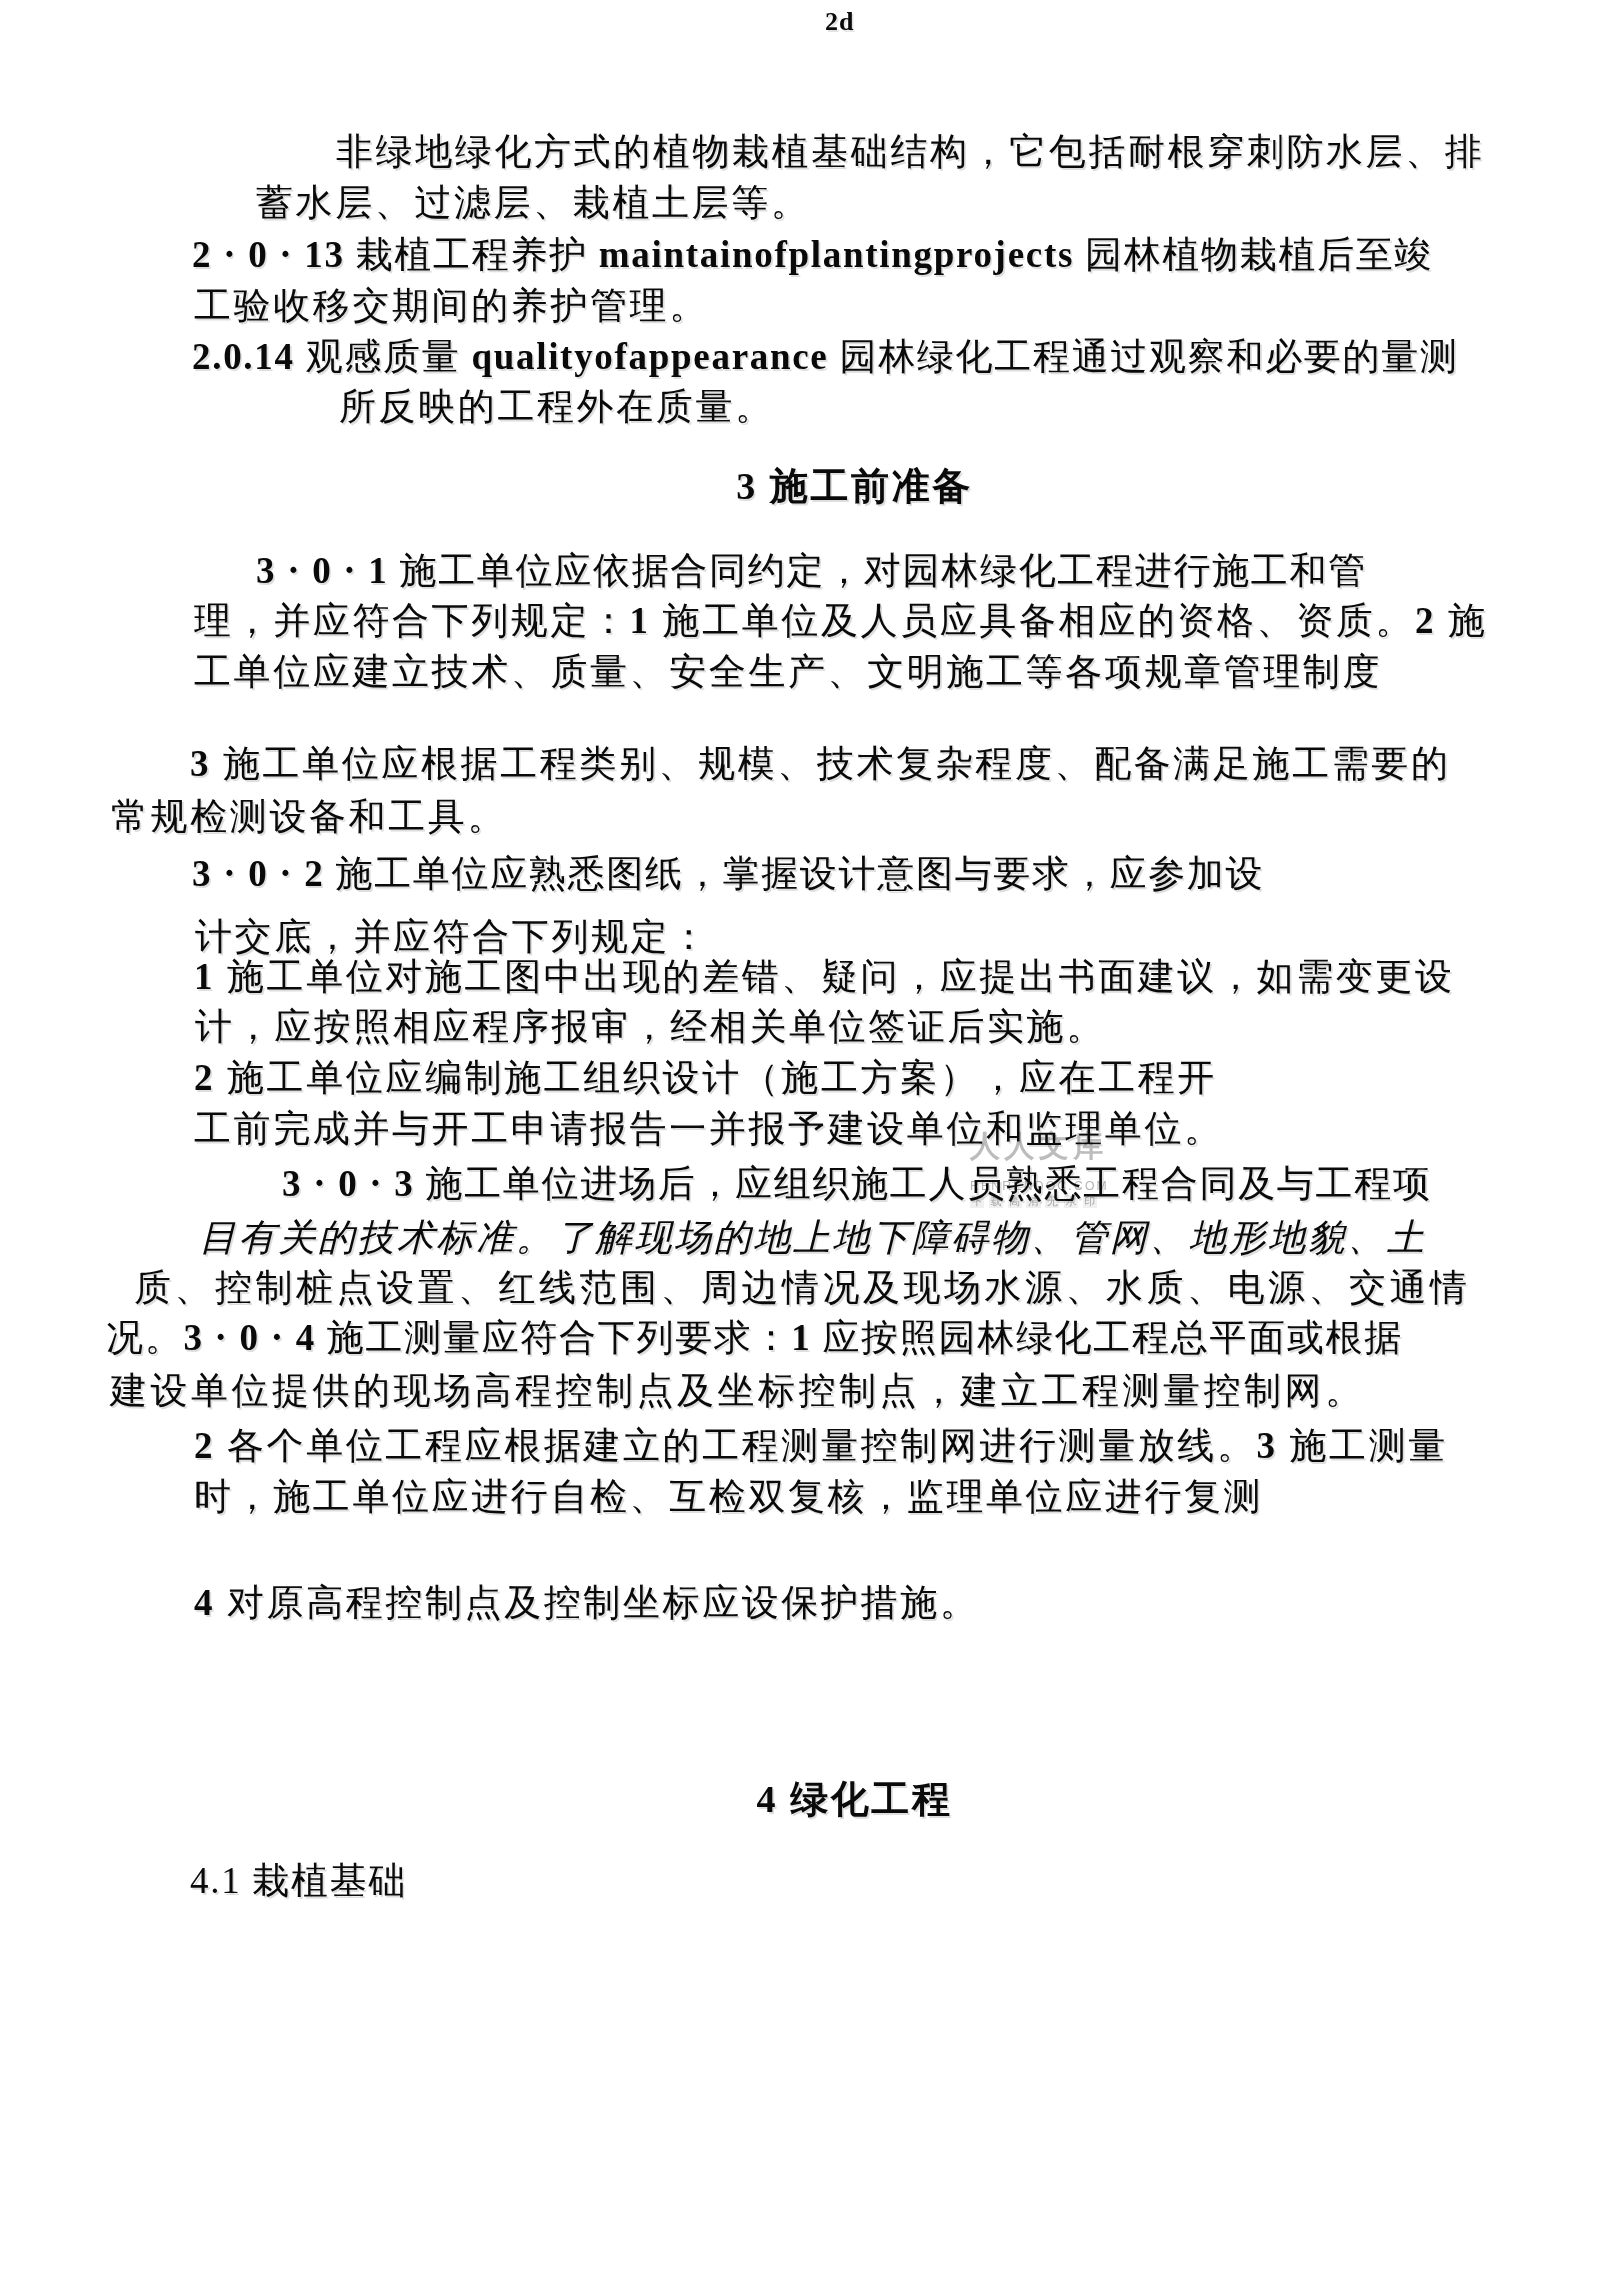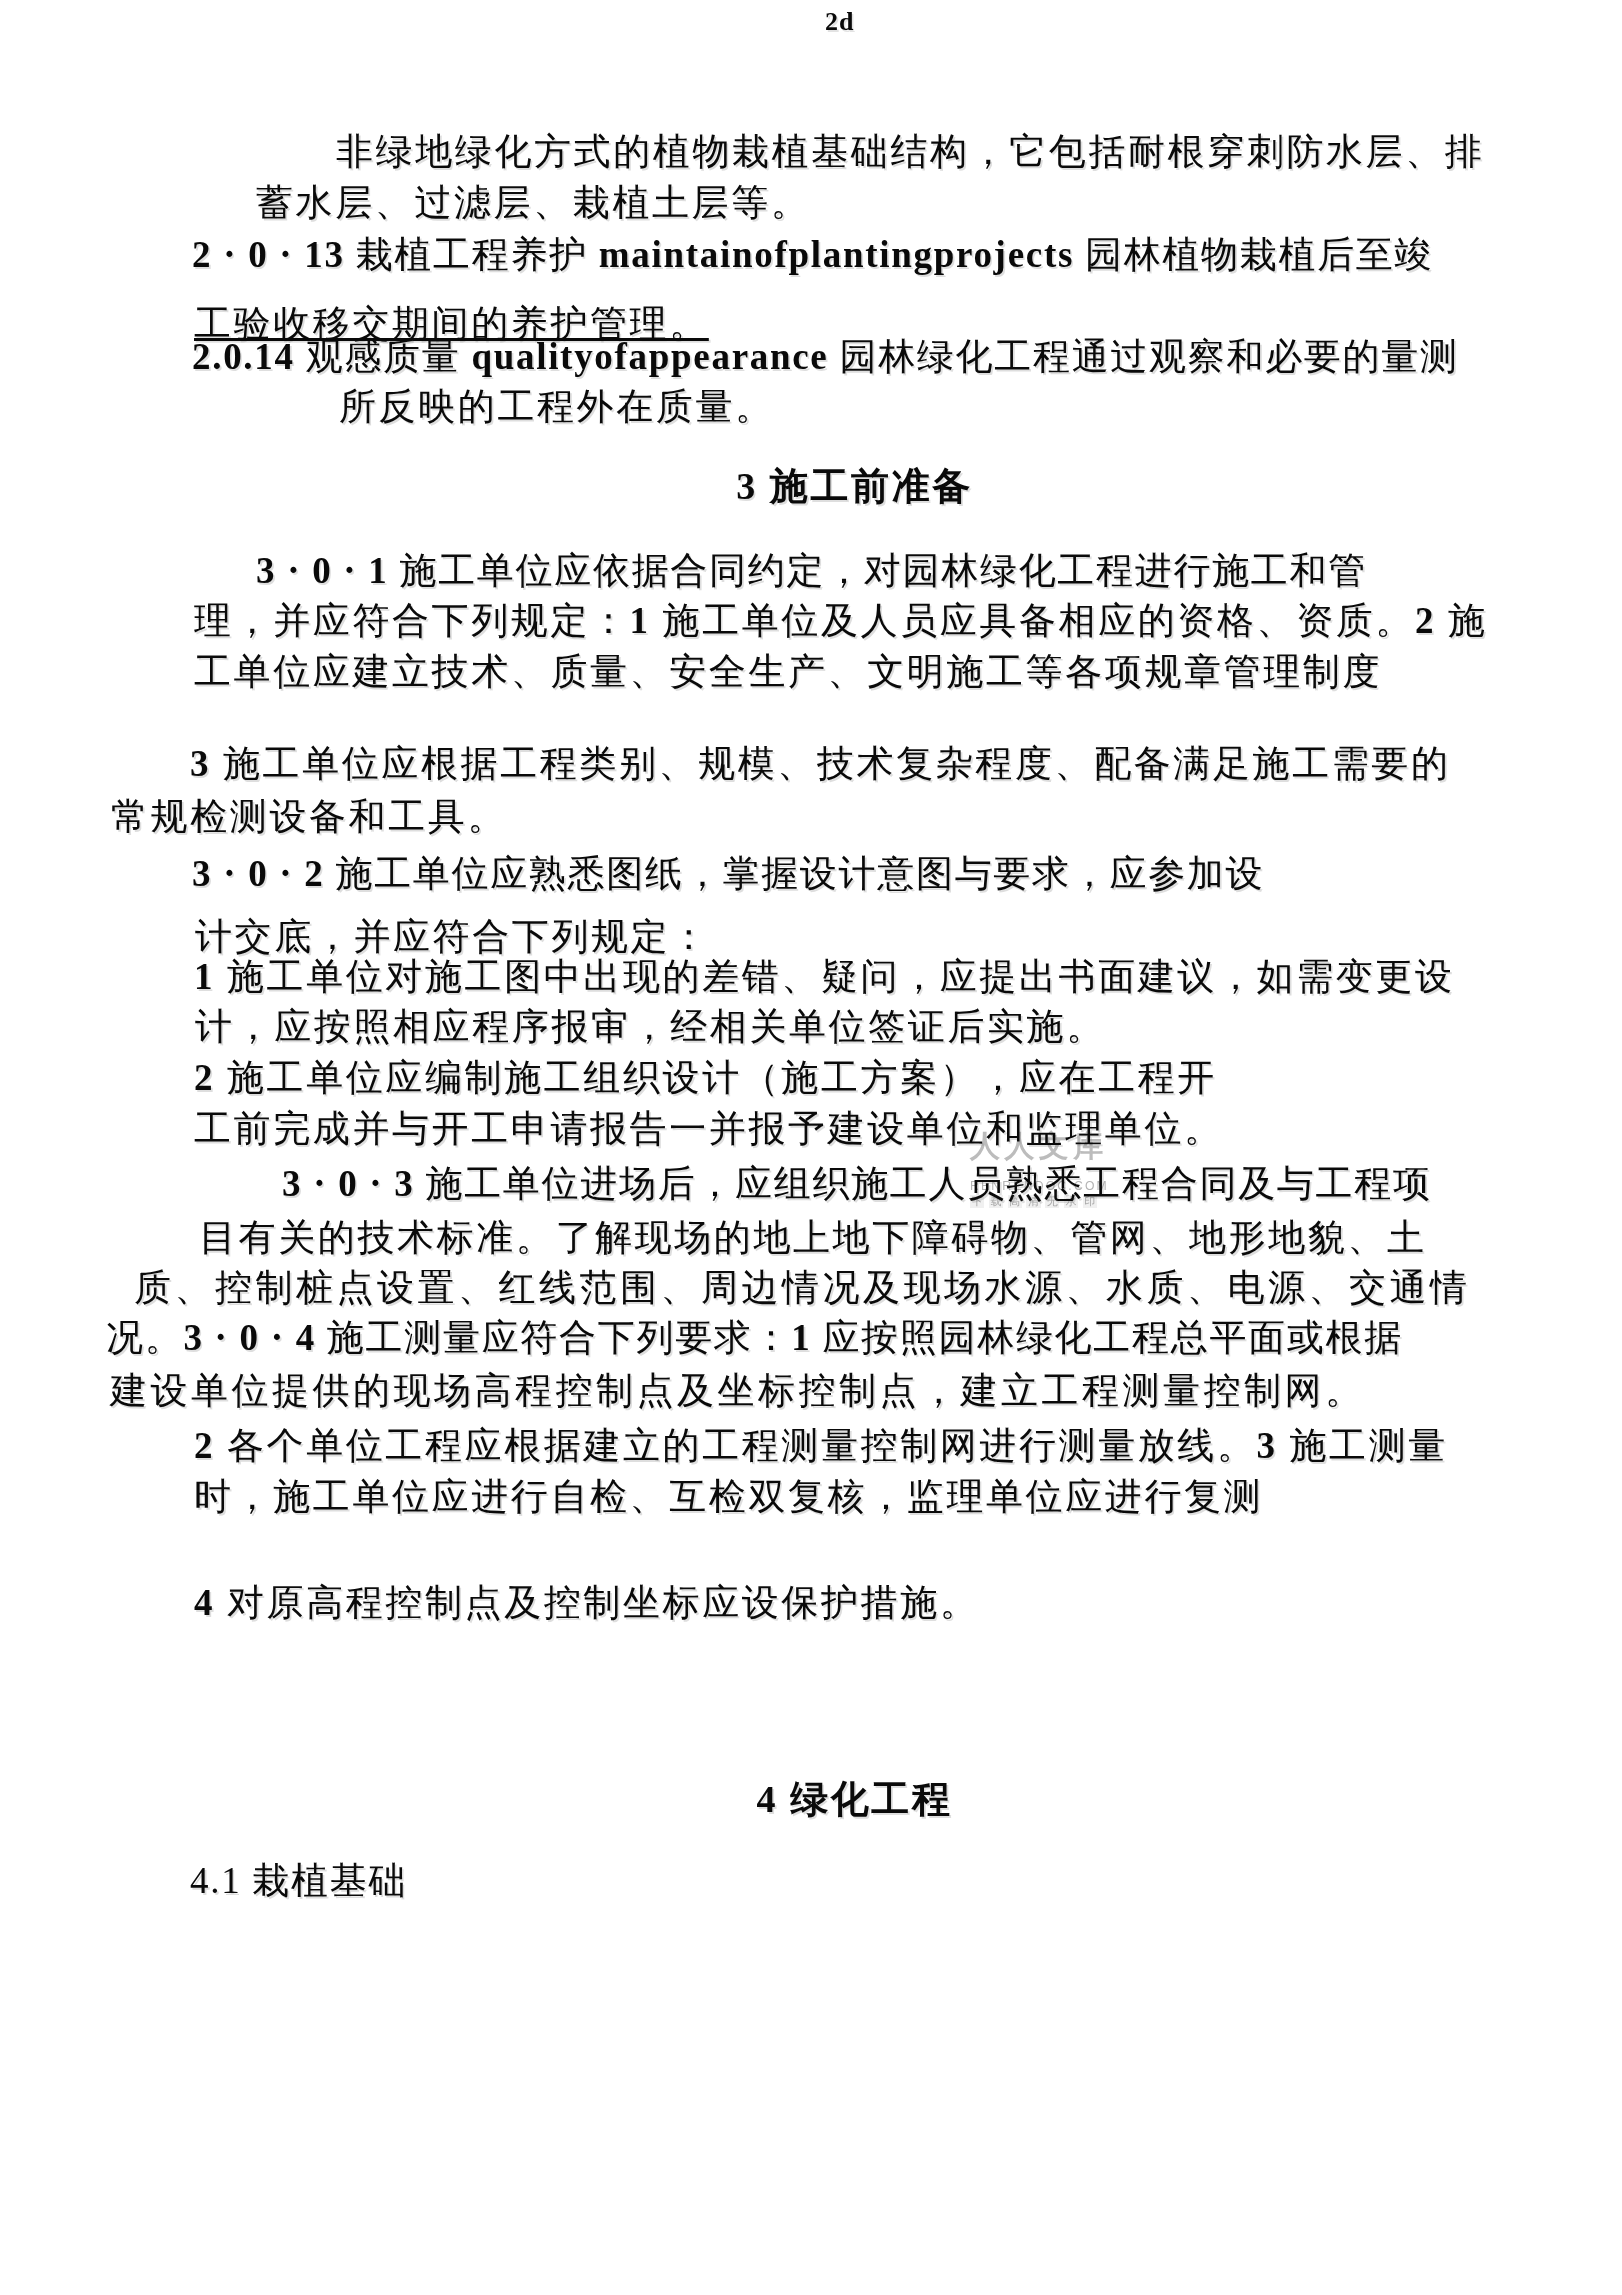--- a/index.html
+++ b/index.html
@@ -83,37 +83,37 @@
   <div class="watermark">
     <div class="wm-brand">人人文库</div>
     <div class="wm-domain">RENRENDOC.COM</div>
     <div class="wm-tagline"><span>下</span><span>载</span><span>高</span><span>清</span><span>无</span><span>水</span><span>印</span></div>
   </div>
 
   <div id="text-layer">
       <div class="line" style="top: 131px; left: 336px; letter-spacing: 2.6px;"><span>非绿地绿化方式的植物栽植基础结构，它包括耐根穿刺防水层、排</span></div>
       <div class="line" style="top: 182px; left: 256px; letter-spacing: 2.6px;"><span>蓄水层、过滤层、栽植土层等。</span></div>
       <div class="line" style="top: 234px; left: 192px; letter-spacing: 1.7px;"><span class="b">2 · 0 · 13</span><span> 栽植工程养护 </span><span class="b">maintainofplantingprojects</span><span> 园林植物栽植后至竣</span></div>
-      <div class="line" style="top: 303px; left: 194px; letter-spacing: 2.6px; text-decoration: underline;"><span>工验收移交期间的养护管理。</span></div>
+      <div class="line" style="top: 285px; left: 194px; letter-spacing: 2.6px;"><span>工验收移交期间的养护管理。</span></div>
       <div class="line" style="top: 336px; left: 192px; letter-spacing: 1.7px;"><span class="b">2.0.14</span><span> 观感质量 </span><span class="b">qualityofappearance</span><span> 园林绿化工程通过观察和必要的量测</span></div>
       <div class="line" style="top: 386px; left: 339px; letter-spacing: 2.6px;"><span>所反映的工程外在质量。</span></div>
       <div class="line center-line" style="top: 465px;"><span class="b">3 施工前准备</span></div>
       <div class="line" style="top: 550px; left: 256px; letter-spacing: 1.7px;"><span class="b">3 · 0 · 1</span><span> 施工单位应依据合同约定，对园林绿化工程进行施工和管</span></div>
       <div class="line" style="top: 600px; left: 194px; letter-spacing: 2.6px;"><span>理，并应符合下列规定：</span><span class="b">1</span><span> 施工单位及人员应具备相应的资格、资质。</span><span class="b">2</span><span> 施</span></div>
       <div class="line" style="top: 651px; left: 194px; letter-spacing: 2.6px;"><span>工单位应建立技术、质量、安全生产、文明施工等各项规章管理制度</span></div>
       <div class="line" style="top: 743px; left: 190px; letter-spacing: 2.6px;"><span class="b">3</span><span> 施工单位应根据工程类别、规模、技术复杂程度、配备满足施工需要的</span></div>
       <div class="line" style="top: 796px; left: 111px; letter-spacing: 2.6px;"><span>常规检测设备和工具。</span></div>
       <div class="line" style="top: 853px; left: 192px; letter-spacing: 1.7px;"><span class="b">3 · 0 · 2</span><span> 施工单位应熟悉图纸，掌握设计意图与要求，应参加设</span></div>
       <div class="line" style="top: 916px; left: 195px; letter-spacing: 2.6px;"><span>计交底，并应符合下列规定：</span></div>
       <div class="line" style="top: 956px; left: 194px; letter-spacing: 2.6px;"><span class="b">1</span><span> 施工单位对施工图中出现的差错、疑问，应提出书面建议，如需变更设</span></div>
       <div class="line" style="top: 1006px; left: 195px; letter-spacing: 2.6px;"><span>计，应按照相应程序报审，经相关单位签证后实施。</span></div>
       <div class="line" style="top: 1057px; left: 194px; letter-spacing: 2.6px;"><span class="b">2</span><span> 施工单位应编制施工组织设计（施工方案），应在工程开</span></div>
       <div class="line" style="top: 1108px; left: 194px; letter-spacing: 2.6px;"><span>工前完成并与开工申请报告一并报予建设单位和监理单位。</span></div>
       <div class="line" style="top: 1163px; left: 282px; letter-spacing: 1.7px;"><span class="b">3 · 0 · 3</span><span> 施工单位进场后，应组织施工人员熟悉工程合同及与工程项</span></div>
-      <div class="line" style="top: 1217px; left: 199px; letter-spacing: 2.6px;"><span>目有关的技术标准。了解现场的地上地下障碍物、管网、地形地貌、土</span></div>
+      <div class="line" style="top: 1217px; left: 199px; letter-spacing: 2.6px; font-style: italic;"><span>目有关的技术标准。了解现场的地上地下障碍物、管网、地形地貌、土</span></div>
       <div class="line" style="top: 1267px; left: 110px; letter-spacing: 3.5px; margin-left: 24px;"><span>质、控制桩点设置、红线范围、周边情况及现场水源、水质、电源、交通情</span></div>
       <div class="line" style="top: 1317px; left: 106px; letter-spacing: 1.7px;"><span>况。</span><span class="b">3 · 0 · 4</span><span> 施工测量应符合下列要求：</span><span class="b">1</span><span> 应按照园林绿化工程总平面或根据</span></div>
       <div class="line" style="top: 1370px; left: 110px; letter-spacing: 3.5px;"><span>建设单位提供的现场高程控制点及坐标控制点，建立工程测量控制网。</span></div>
       <div class="line" style="top: 1425px; left: 194px; letter-spacing: 2.6px;"><span class="b">2</span><span> 各个单位工程应根据建立的工程测量控制网进行测量放线。</span><span class="b">3</span><span> 施工测量</span></div>
       <div class="line" style="top: 1476px; left: 194px; letter-spacing: 2.6px;"><span>时，施工单位应进行自检、互检双复核，监理单位应进行复测</span></div>
       <div class="line" style="top: 1582px; left: 194px; letter-spacing: 2.6px;"><span class="b">4</span><span> 对原高程控制点及控制坐标应设保护措施。</span></div>
       <div class="line center-line" style="top: 1778px;"><span class="b">4 绿化工程</span></div>
       <div class="line" style="top: 1860px; left: 190px; letter-spacing: 1.7px;"><span>4.1 栽植基础</span></div>
     </div>
 

